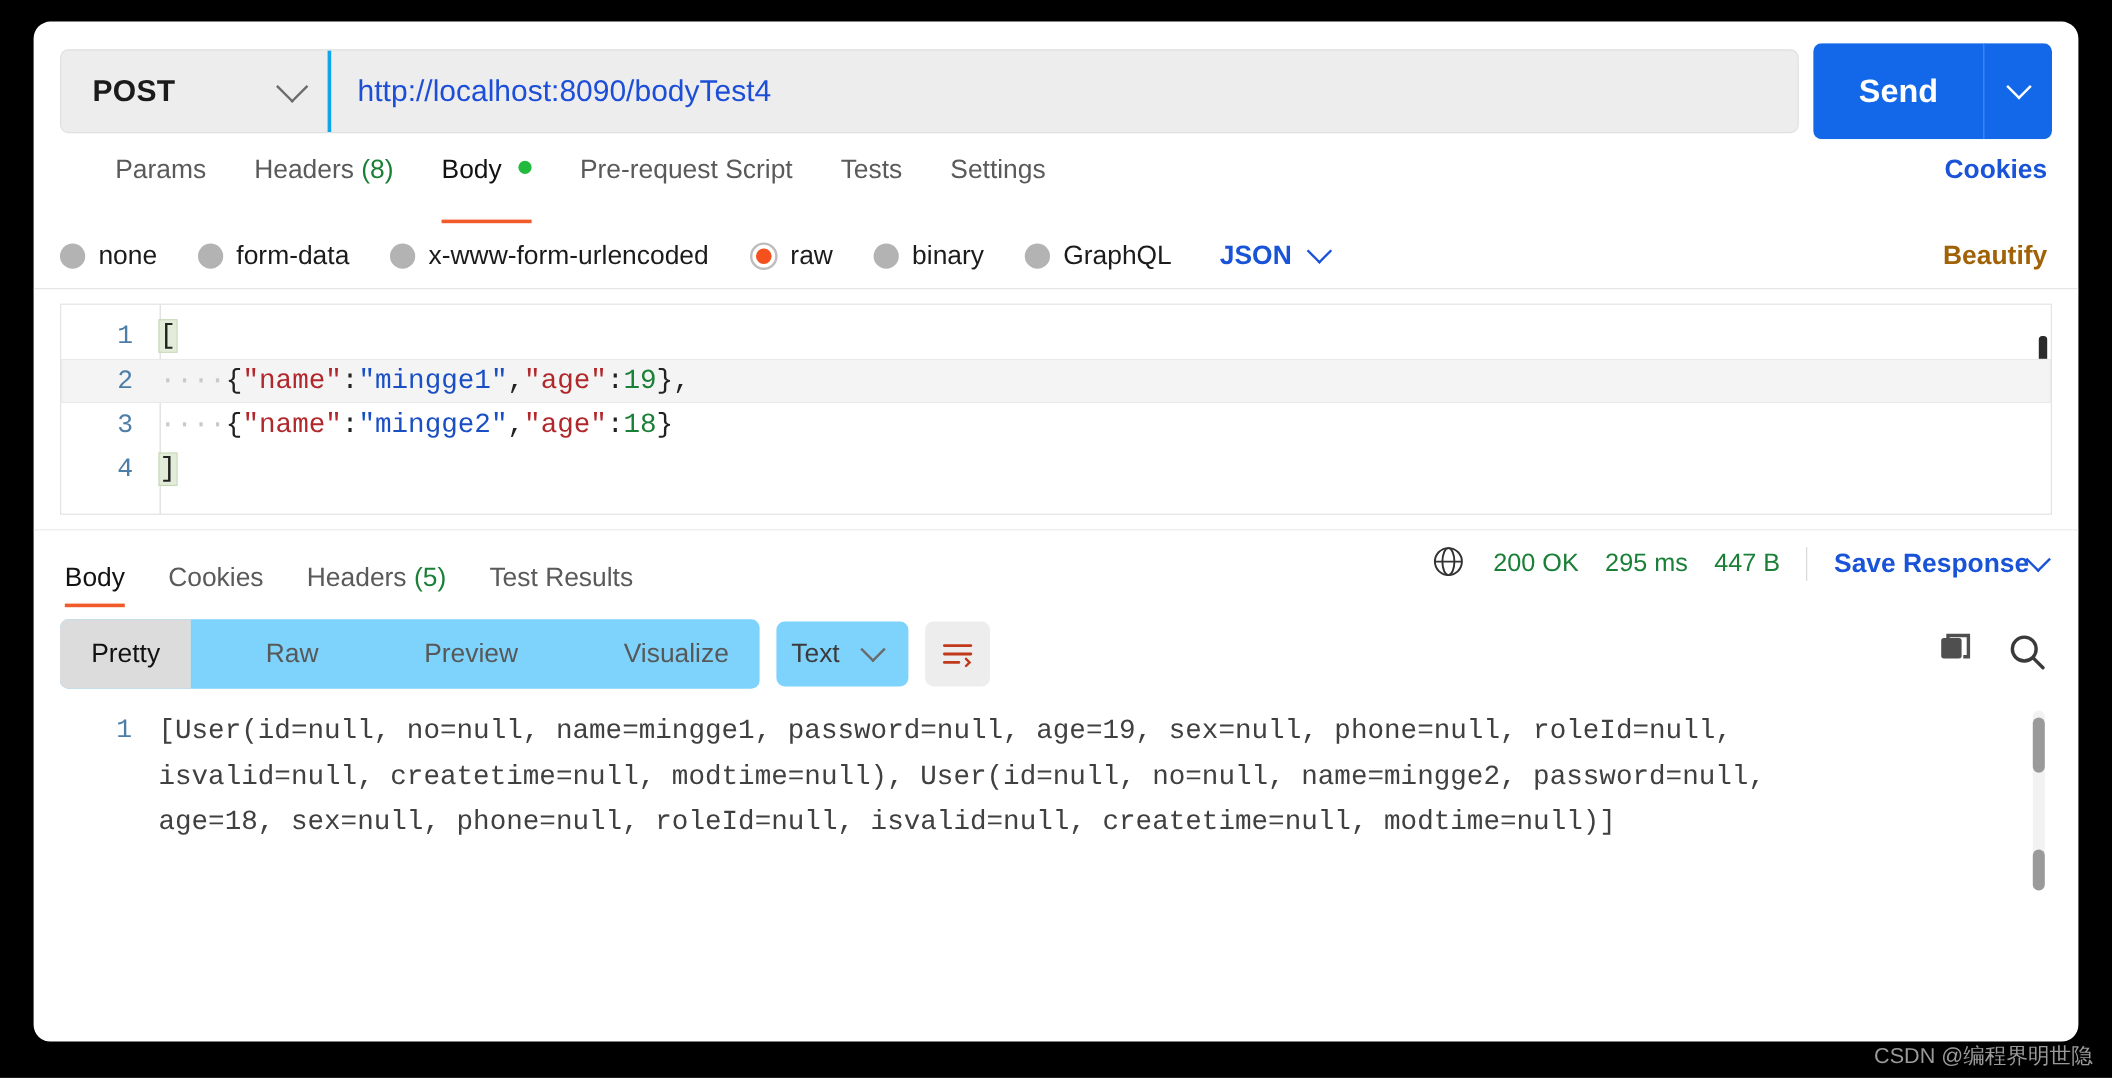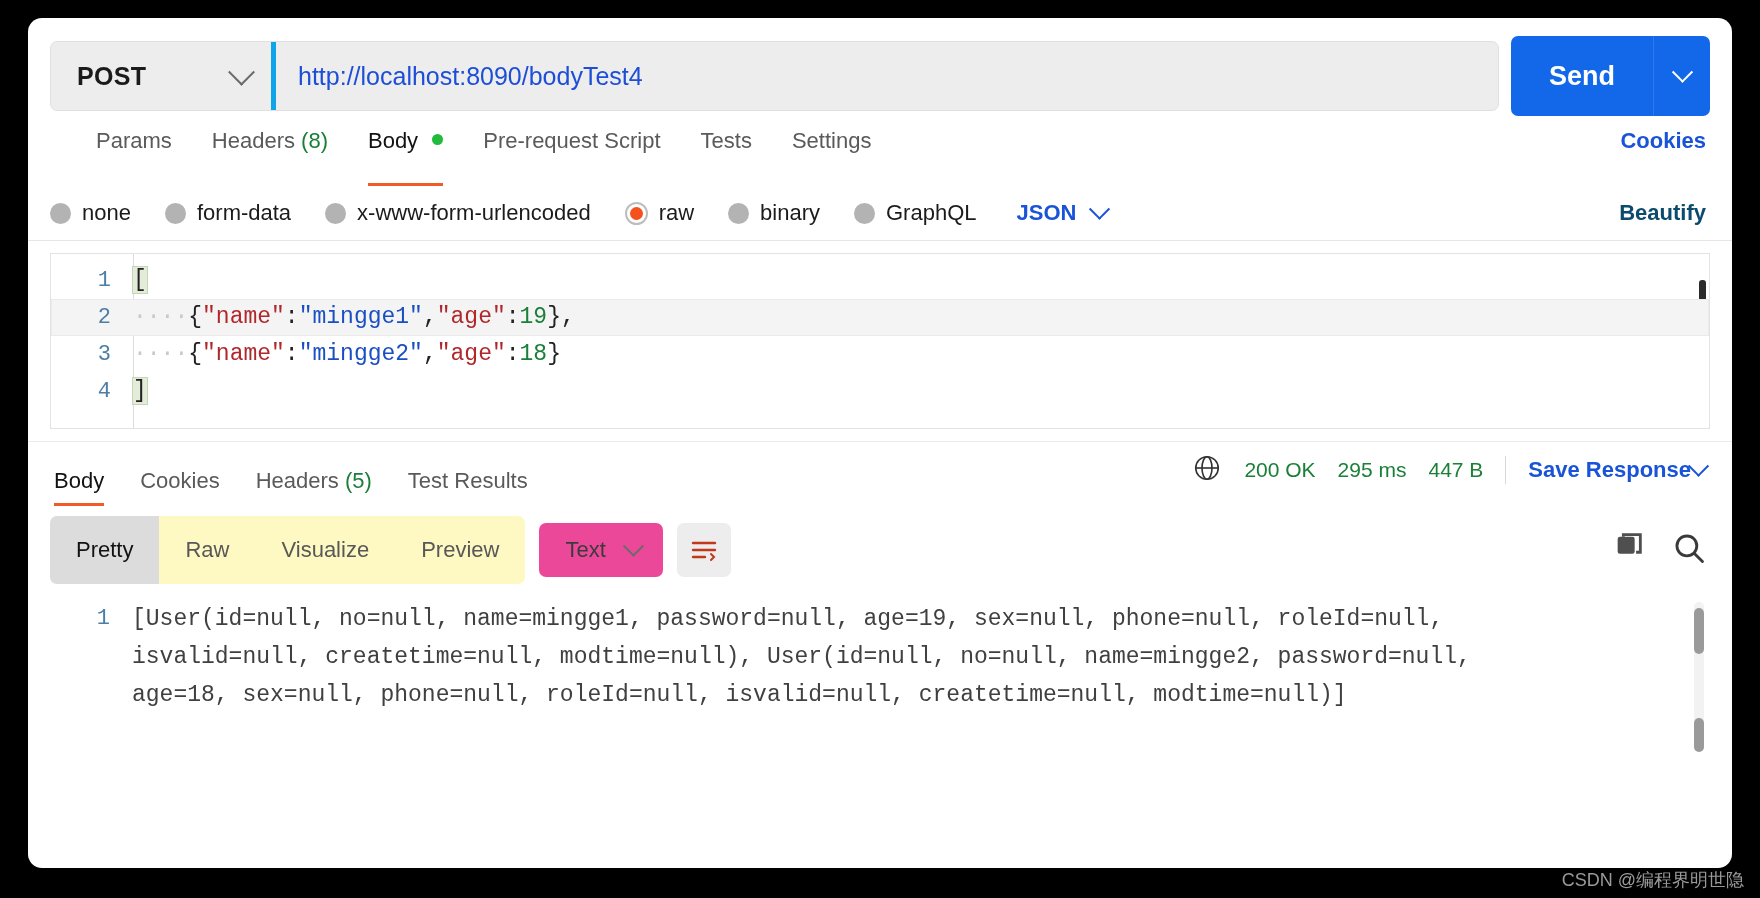--- a/index.html
+++ b/index.html
@@ -40,21 +40,21 @@
     border-radius: 7px;
     height: 68px;
     overflow: hidden;
   }
   .method-select {
     display: flex;
     align-items: center;
     justify-content: space-between;
     width: 225px;
     padding: 0 20px 0 26px;
-    border-right: 5px solid #0ea5e9;
+    border-right: 3px solid #0ea5e9;
     box-sizing: border-box;
     cursor: pointer;
   }
   .method-label {
     font-size: 25px;
     font-weight: bold;
     color: #1b1b1b;
     letter-spacing: .3px;
   }
   .chev {
@@ -192,21 +192,21 @@
     cursor: pointer;
   }
   .json-label {
     font-size: 22px;
     color: #1953d8;
     font-weight: bold;
   }
   .beautify {
     margin-left: auto;
     font-size: 22px;
-    color: #0c4a6e;
+    color: #a16207;
     font-weight: bold;
     cursor: pointer;
   }
 
   
   .editor-wrap {
     margin: 12px 22px 0 22px;
     border: 1px solid #e3e3e3;
     height: 176px;
     position: relative;
@@ -304,46 +304,47 @@
 
   
   .resp-toolbar {
     display: flex;
     align-items: center;
     padding: 10px 26px 10px 22px;
     gap: 14px;
   }
   .seg {
     display: flex;
-    background: #fef9c3;
+    background: #7dd3fc;
     border-radius: 7px;
     overflow: hidden;
-    height: 68px;
+    height: 58px;
+    gap: 36px;
   }
   .seg-item {
     display: flex;
     align-items: center;
     padding: 0 26px;
     font-size: 22px;
     color: #585858;
     cursor: pointer;
   }
   .seg-item.active {
     background: #dcdcdc;
     color: #121212;
     font-weight: normal;
   }
   .pill {
     display: flex;
     align-items: center;
     gap: 20px;
-    background: #ec4899;
+    background: #7dd3fc;
     border-radius: 7px;
     height: 54px;
-    padding: 0 22px 0 26px;
+    padding: 0 22px 0 12px;
     font-size: 22px;
     color: #3b3b3b;
     cursor: pointer;
   }
   .icon-btn {
     width: 54px; height: 54px;
     background: #ededed;
     border-radius: 7px;
     display: flex;
     align-items: center;
@@ -554,22 +555,22 @@
           <span>Save Response</span>
           <span class="chev sm blue"></span>
         </span>
       </div>
     </div>
 
     <div class="resp-toolbar">
       <div class="seg">
         <div class="seg-item active">Pretty</div>
         <div class="seg-item">Raw</div>
+        <div class="seg-item">Preview</div>
         <div class="seg-item">Visualize</div>
-        <div class="seg-item">Preview</div>
       </div>
       <div class="pill">
         <span>Text</span>
         <span class="chev sm"></span>
       </div>
       <div class="icon-btn">
         <svg width="30" height="26" viewBox="0 0 30 26" fill="none" stroke="#c0391b" stroke-width="2.4" stroke-linecap="round">
           <line x1="4" y1="6" x2="26" y2="6"></line>
           <line x1="4" y1="13" x2="26" y2="13"></line>
           <line x1="4" y1="20" x2="16" y2="20"></line>

